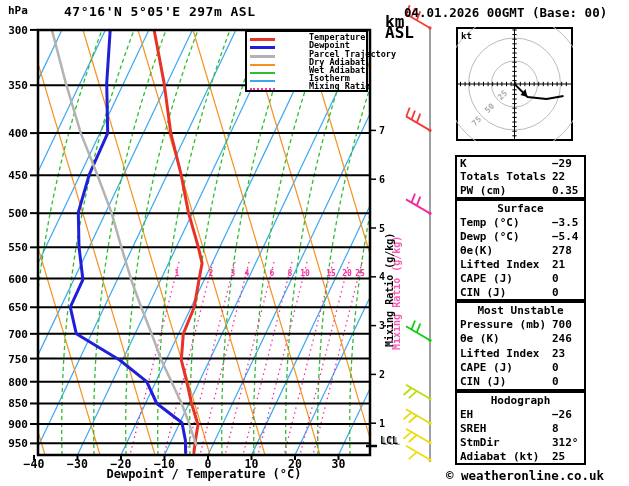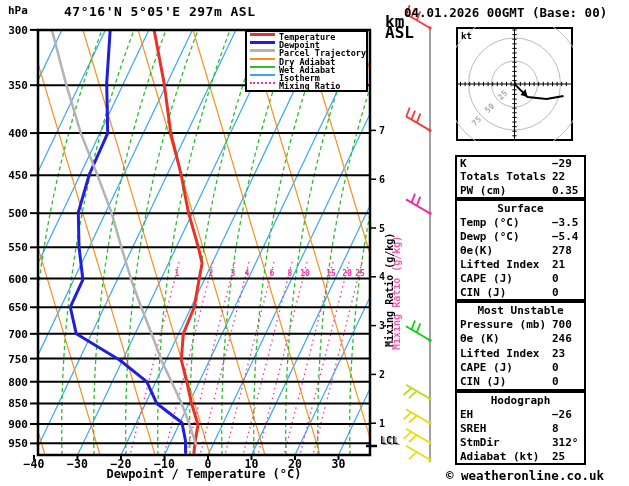--- a/index.html
+++ b/index.html
@@ -5,21 +5,21 @@
   html,body{margin:0;padding:0;background:#fff;}
   #stage{position:relative;width:629px;height:486px;background:#fff;overflow:hidden;
          font-family:"DejaVu Sans Mono","Liberation Mono",monospace;}
   .abs{position:absolute;}
   .b{font-weight:bold;color:#000;}
   svg{position:absolute;left:0;top:0;}
   svg text{font-family:"DejaVu Sans Mono","Liberation Mono",monospace;font-weight:bold;}
   
   #legend{left:245px;top:30px;width:123px;height:62px;border:2px solid #000;background:#fff;
           box-sizing:border-box;padding:1px 0 0 3px;z-index:5;}
-  .lrow{display:flex;align-items:flex-start;height:8.2px;}
+  .lrow{display:flex;align-items:flex-end;height:8.2px;gap:30px;}
   .lswatch{width:25px;margin-right:4px;flex:none;}
   .lthick{border-top:3px solid;}
   .lthin{border-top:2px solid;}
   .ldot{border-top:2px dotted;}
   .llab{font-size:8.5px;font-weight:bold;line-height:8px;white-space:nowrap;}
   
   #tables{left:455px;top:155px;width:131px;z-index:5;}
   .tbox{border:2px solid #000;background:#fff;box-sizing:border-box;width:131px;
         display:flex;flex-direction:column;justify-content:space-around;}
   .trow{position:relative;font-size:11px;font-weight:bold;line-height:13px;white-space:nowrap;

